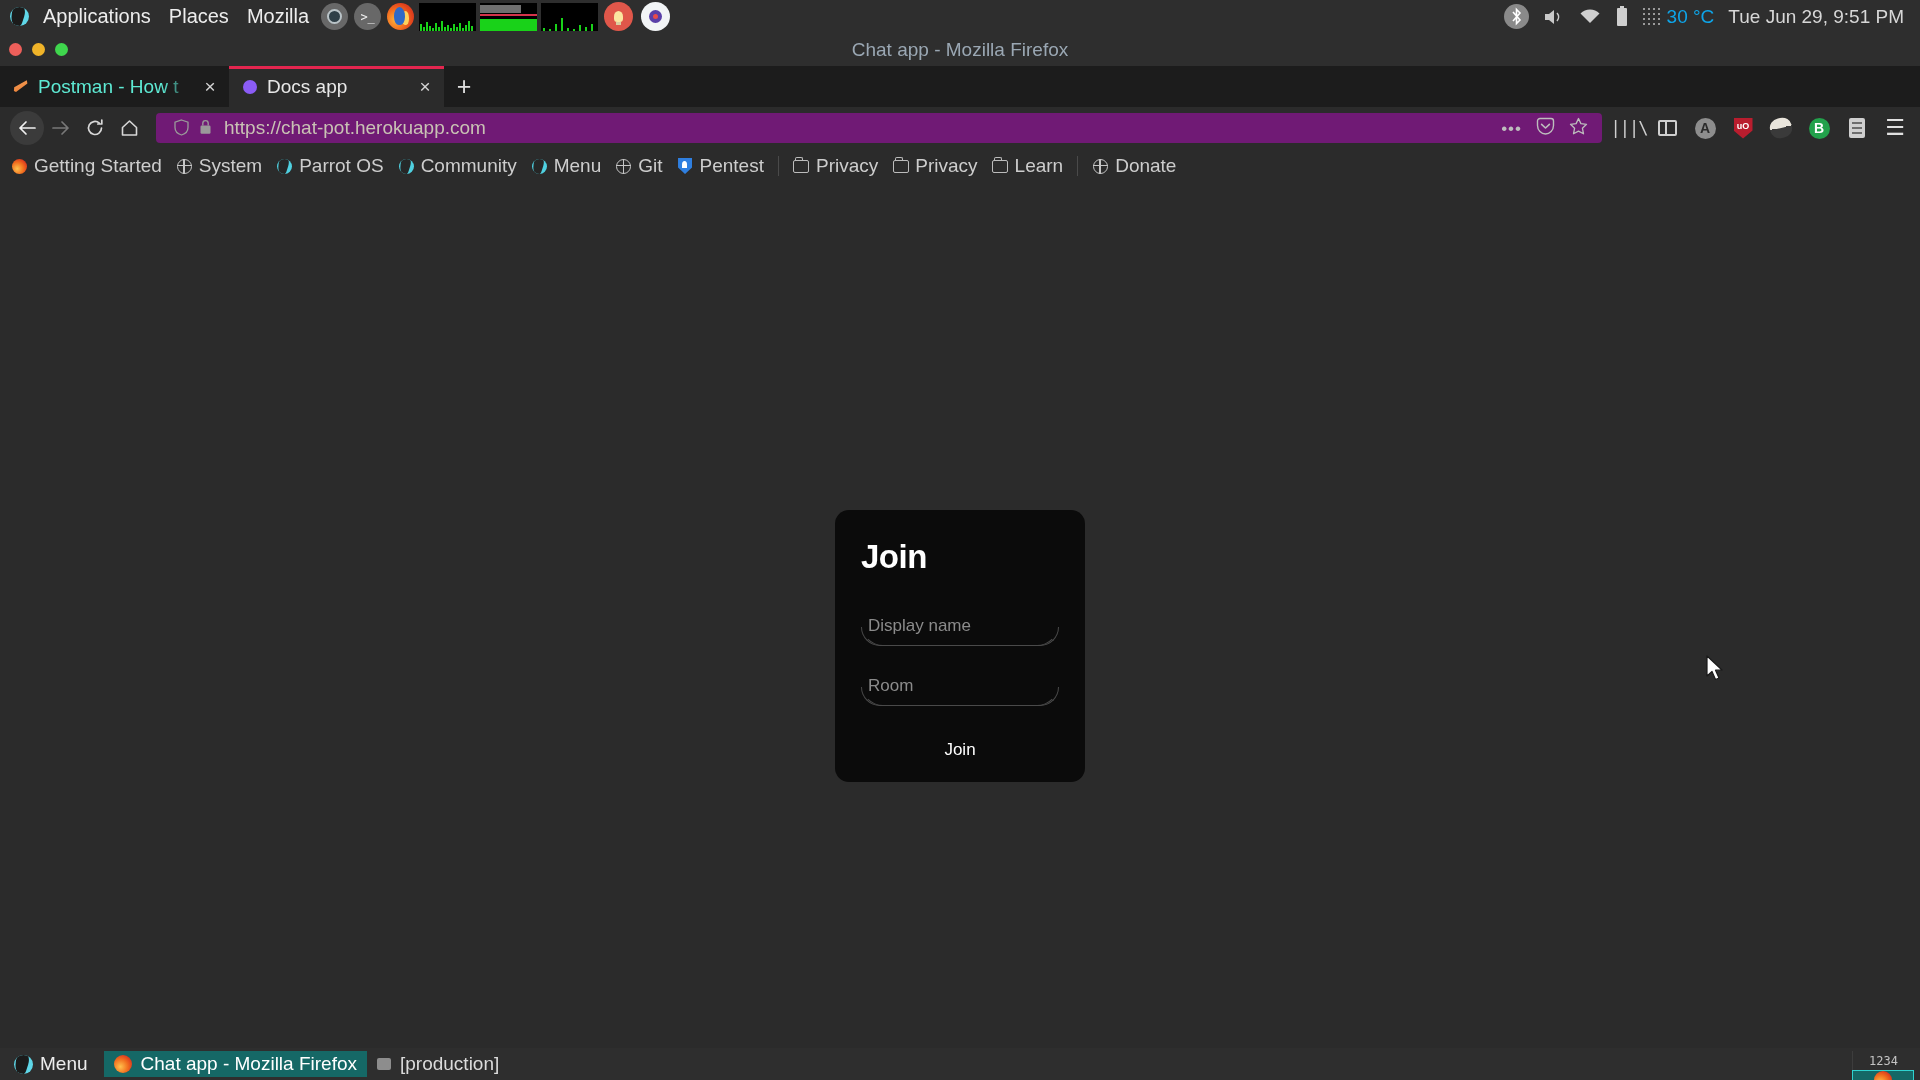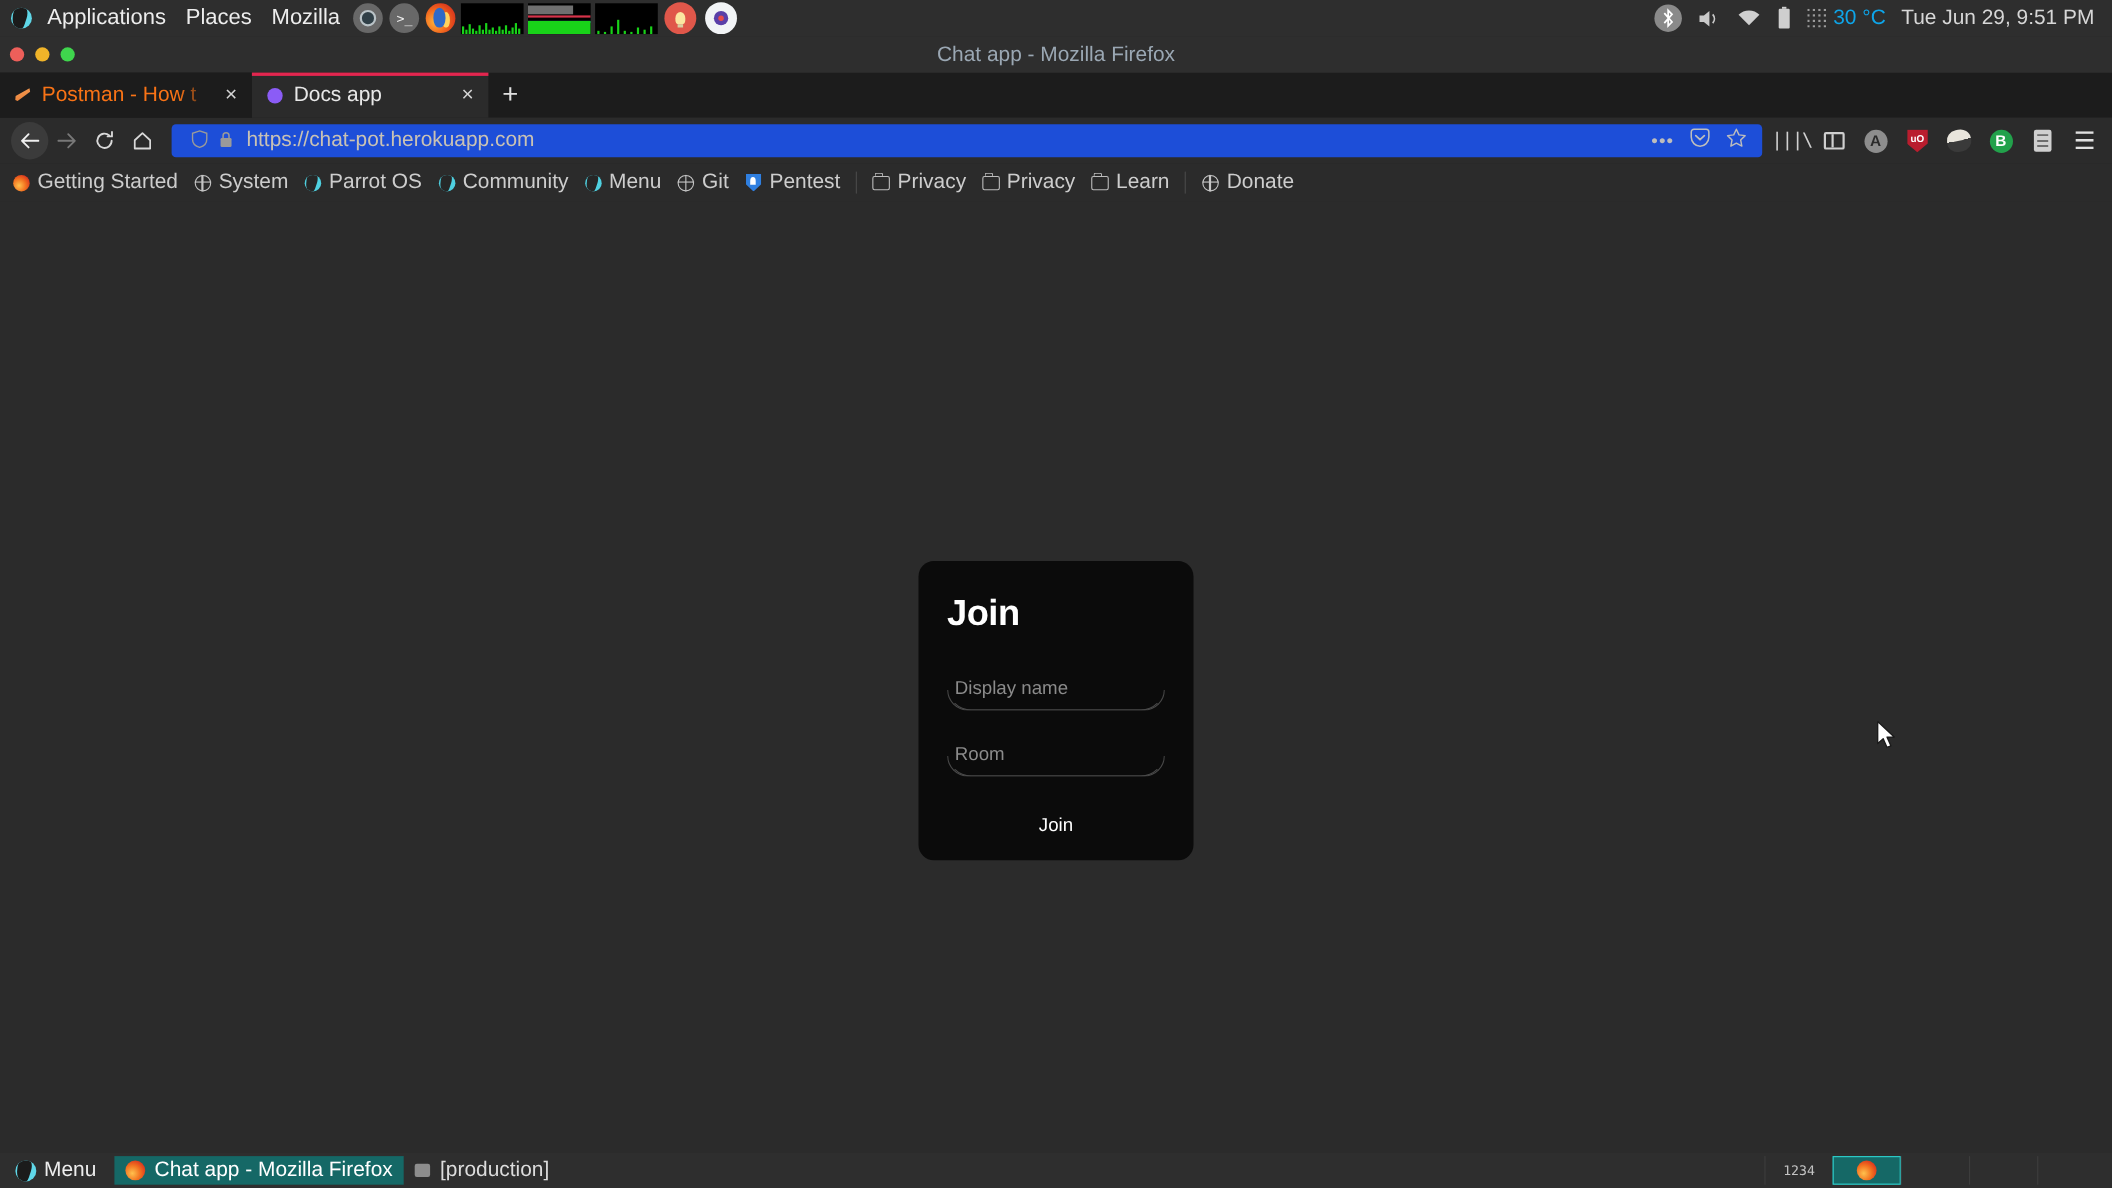--- a/index.html
+++ b/index.html
@@ -152,21 +152,21 @@
     background: linear-gradient(160deg,#f5a35c 0%, #e8762d 100%);
     clip-path: polygon(8% 55%, 92% 8%, 96% 30%, 20% 86%, 6% 80%);
   }
   .fav-dot { width: 14px; height: 14px; border-radius: 50%; background: #8b5cf6; }
   .tab-label {
     font-size: 19px; color: #e8e8e8;
     white-space: nowrap; overflow: hidden;
     flex: 1; min-width: 0;
   }
   .tab.inactive .tab-label {
-    color: #f97316;
+    color: #5eead4;
     -webkit-mask-image: linear-gradient(to right, #000 78%, transparent 98%);
             mask-image: linear-gradient(to right, #000 78%, transparent 98%);
   }
   .tab-close {
     width: 26px; height: 26px; flex: none;
     display: flex; align-items: center; justify-content: center;
     color: #d4d4d4; font-size: 19px; line-height: 1;
   }
   #new-tab {
     width: 40px; display: flex; align-items: center; justify-content: center;
@@ -179,21 +179,21 @@
     display: flex; align-items: center; padding: 0 10px;
   }
   .navbtn {
     width: 34px; height: 34px; flex: none;
     display: flex; align-items: center; justify-content: center;
     color: #d8d8d8; font-size: 19px;
   }
   .navbtn.back { background: #3b3b3b; border-radius: 50%; color:#f0f0f0; }
   .navbtn.fwd { color: #777; }
   #urlbar {
-    flex: 1; height: 30px; background: #1d4ed8; border-radius: 4px;
+    flex: 1; height: 30px; background: #701a75; border-radius: 4px;
     margin: 0 16px 0 10px;
     display: flex; align-items: center; padding: 0 10px;
     position: relative;
   }
   .url-left { display: flex; align-items: center; gap: 10px; padding-left: 8px; }
   .shield-ico, .lock-ico { color: #9a9a9a; font-size: 15px; line-height:1; }
   #url-text {
     flex: 1; font-size: 19px; color: #c9c2b4; padding-left: 12px;
     white-space: nowrap; overflow: hidden;
   }
@@ -307,21 +307,21 @@
     display:flex; align-items:center; gap:9px;
     background: #156866; height: 26px; padding: 0 10px;
     font-size: 19px; color: #ffffff; margin-left: 8px;
     white-space: nowrap;
   }
   .tb-fox { width:18px; height:18px; border-radius:50%; flex:none;
     background: radial-gradient(circle at 35% 65%, #ffc14d 0%, #f2701f 45%, #d9351e 78%, #8b1c8c 100%); }
   #tb-prod { display:flex; align-items:center; gap:9px; font-size: 19px; color:#dcdcdc; margin-left: 10px; white-space: nowrap; }
   .tb-sq { width:14px; height:12px; background:#8d8d8d; border-radius:2px; flex:none; }
   .tb-spacer { flex: 1; }
-  #tb-pager { display:flex; align-items:flex-end; gap:0; height: 26px; }
+  #tb-pager { display:flex; align-items:flex-end; gap:0; height: 26px; flex-direction: column; }
   .pager-cell {
     width: 62px; height: 26px; border-left: 1px solid #3d3d3d;
     display:flex; align-items:center; justify-content:center;
   }
   .pager-cell.active { background:#156866; border:1px solid #2fd3d0; }
   .pager-chip { width: 19px; height: 19px; color:#c3c3c3; font-size:12px;
     font-family:"DejaVu Sans Mono", monospace; display:flex; align-items:center; justify-content:center; }
 </style>
 </head>
 <body>

